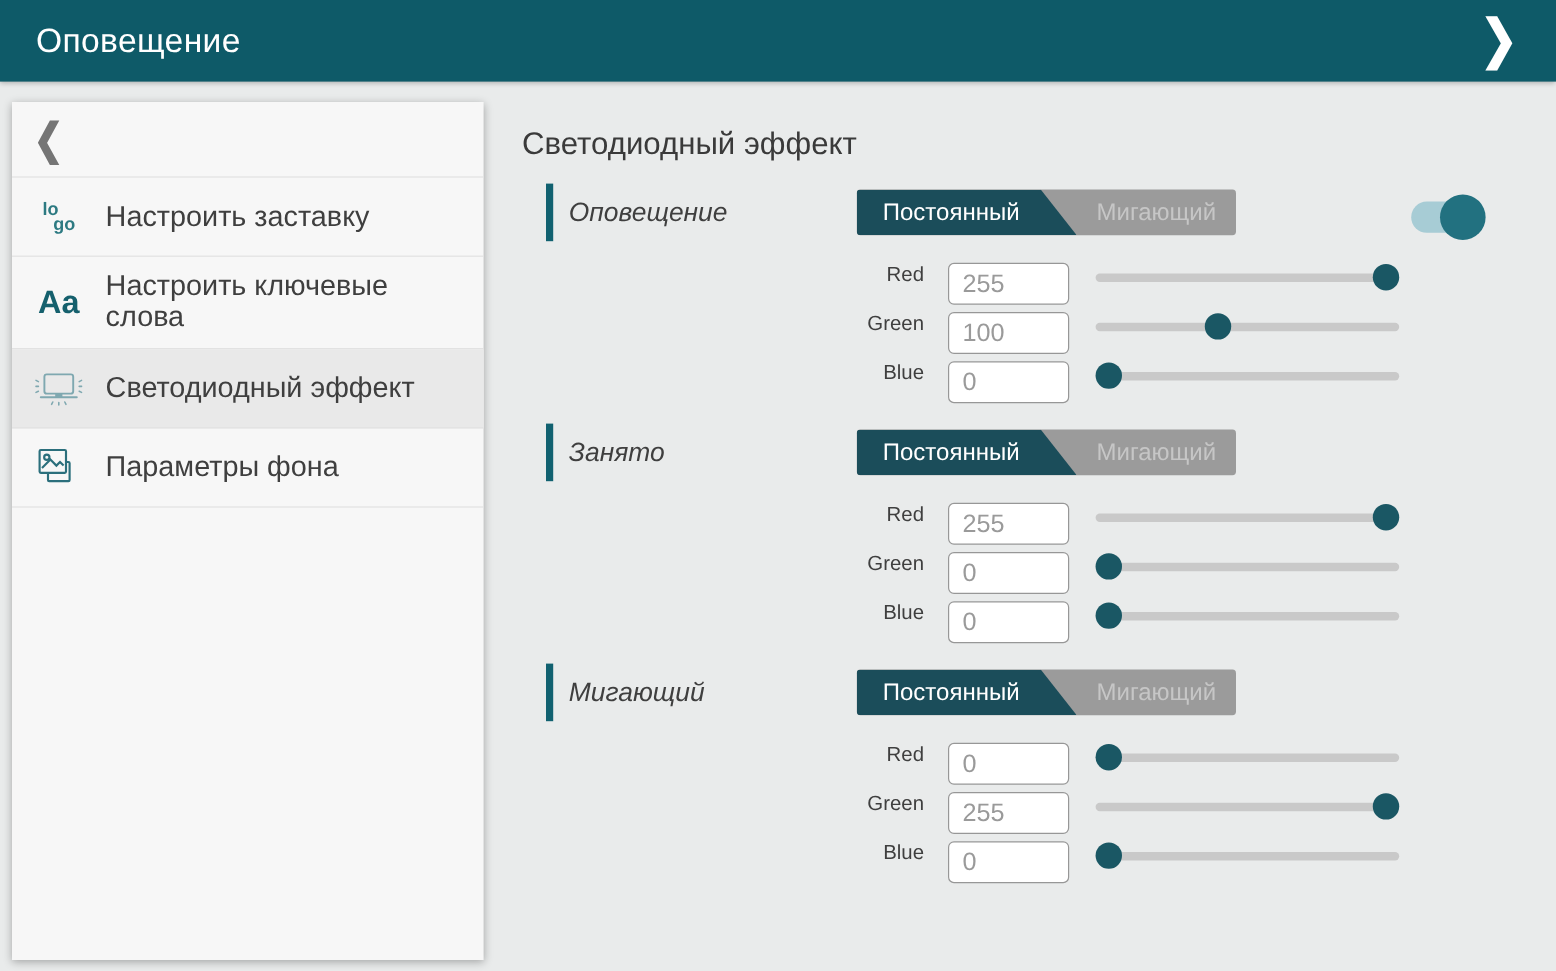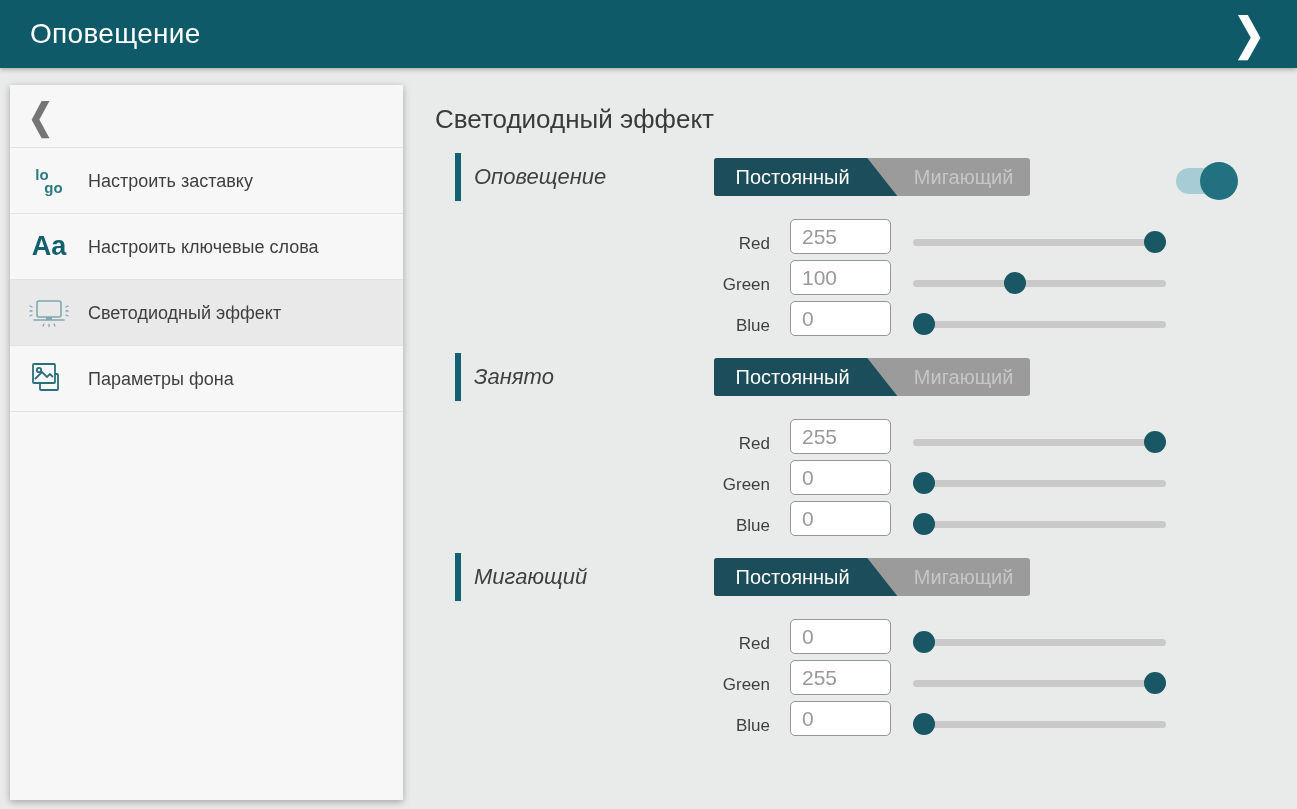--- a/index.html
+++ b/index.html
@@ -34,21 +34,21 @@
   .side-back-chevron { color:#757575; font-size:30px; font-weight:bold; transform:scaleY(1.2); }
   .side-item {
     display:flex; align-items:center; min-height:66px; padding:12px 14px 12px 0;
     border-bottom:1px solid #e2e2e2; cursor:pointer;
   }
   .side-item.selected { background:#e9e9e9; }
   .side-icon {
     width:78px; flex:none; display:flex; align-items:center; justify-content:center;
     color:#15606d;
   }
-  .side-label { font-size:18px; color:#3f3f3f; line-height:26px; }
+  .side-label { font-size:24px; color:#3f3f3f; line-height:26px; }
   .logo-ic { font-size:15px; line-height:13px; color:#2d7a82; font-weight:700; }
   .logo-ic .g2 { display:block; margin-left:9px; }
   .aa-ic { font-size:27px; font-weight:bold; color:#15606d; }
   
   .main { padding:36px 0 0 32px; width:860px; }
   .main-title { font-size:26px; color:#3a3a3a; margin-bottom:18px; }
   .section { position:relative; margin-left:20px; margin-bottom:17px; width:785px; }
   .sec-head { position:relative; height:48px; display:flex; align-items:center; }
   .accent-bar { width:6px; height:48px; background:#116170; margin-right:13px; flex:none; }
   .sec-title { font-size:22px; color:#3f3f3f;font-style:italic; }
@@ -68,21 +68,21 @@
   .toggle { position:absolute; right:2px; top:9px; width:62px; height:38px; cursor:pointer; }
   .toggle-track {
     position:absolute; left:0; top:6px; width:47px; height:26px;
     background:#a7ccd5; border-radius:13px;
   }
   .toggle-thumb {
     position:absolute; right:0; top:0; width:38px; height:38px;
     background:#227180; border-radius:50%;
   }
   .rows { margin-top:18px; }
-  .row { display:flex; align-items:flex-end; margin-bottom:6px; height:35px; }
+  .row { display:flex; align-items:flex-start; margin-bottom:6px; height:35px; }
   .ch-label { width:335px; text-align:right; font-size:17px; color:#3f3f3f; padding-right:20px; flex:none; }
   .ch-input {
     width:101px; height:35px; border:1px solid #979797; border-radius:5px;
     background:#fff; font-family:"Liberation Sans", sans-serif;
     font-size:21px; color:#9a9a9a; padding-left:11px; outline:none; flex:none;
   }
   .slider { position:relative; width:253px; height:24px; margin-left:22px; flex:none; cursor:pointer; }
   .slider-track {
     position:absolute; left:0; right:0; top:9px; height:7px;
     background:#c9c9c9; border-radius:4px;

